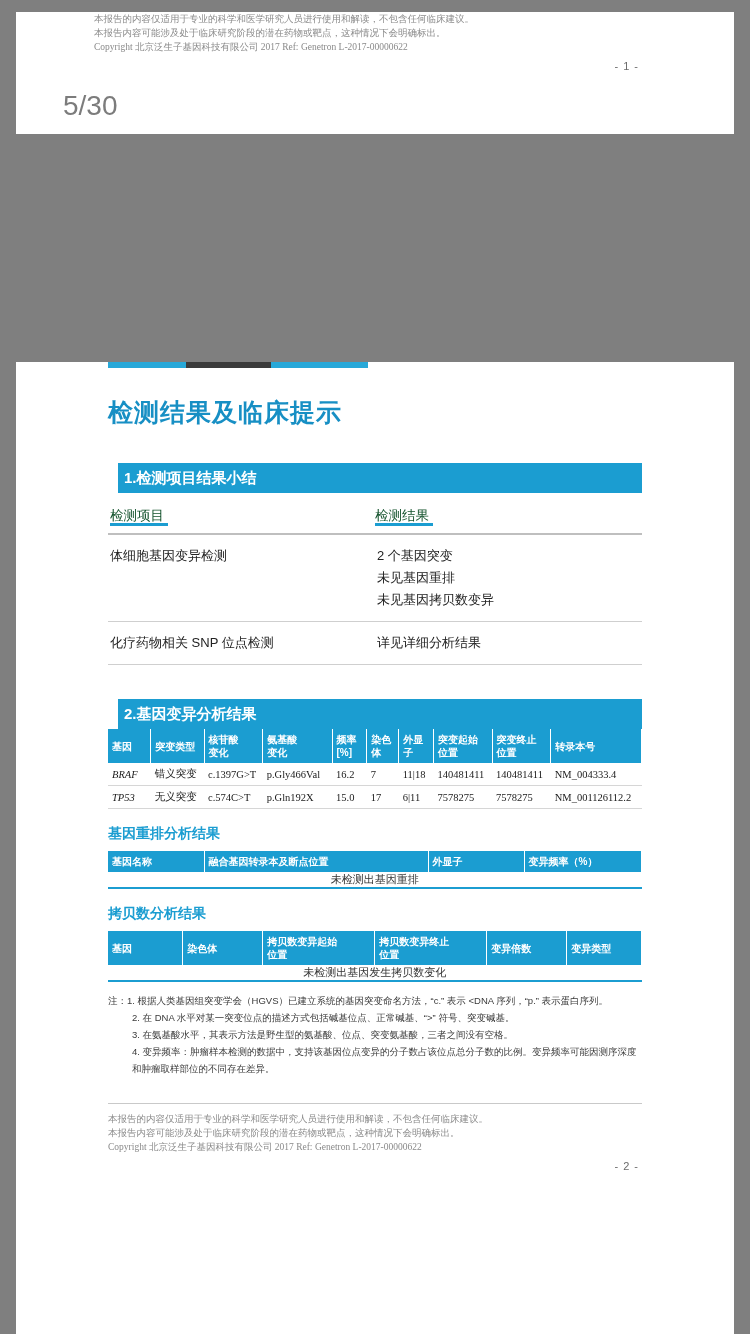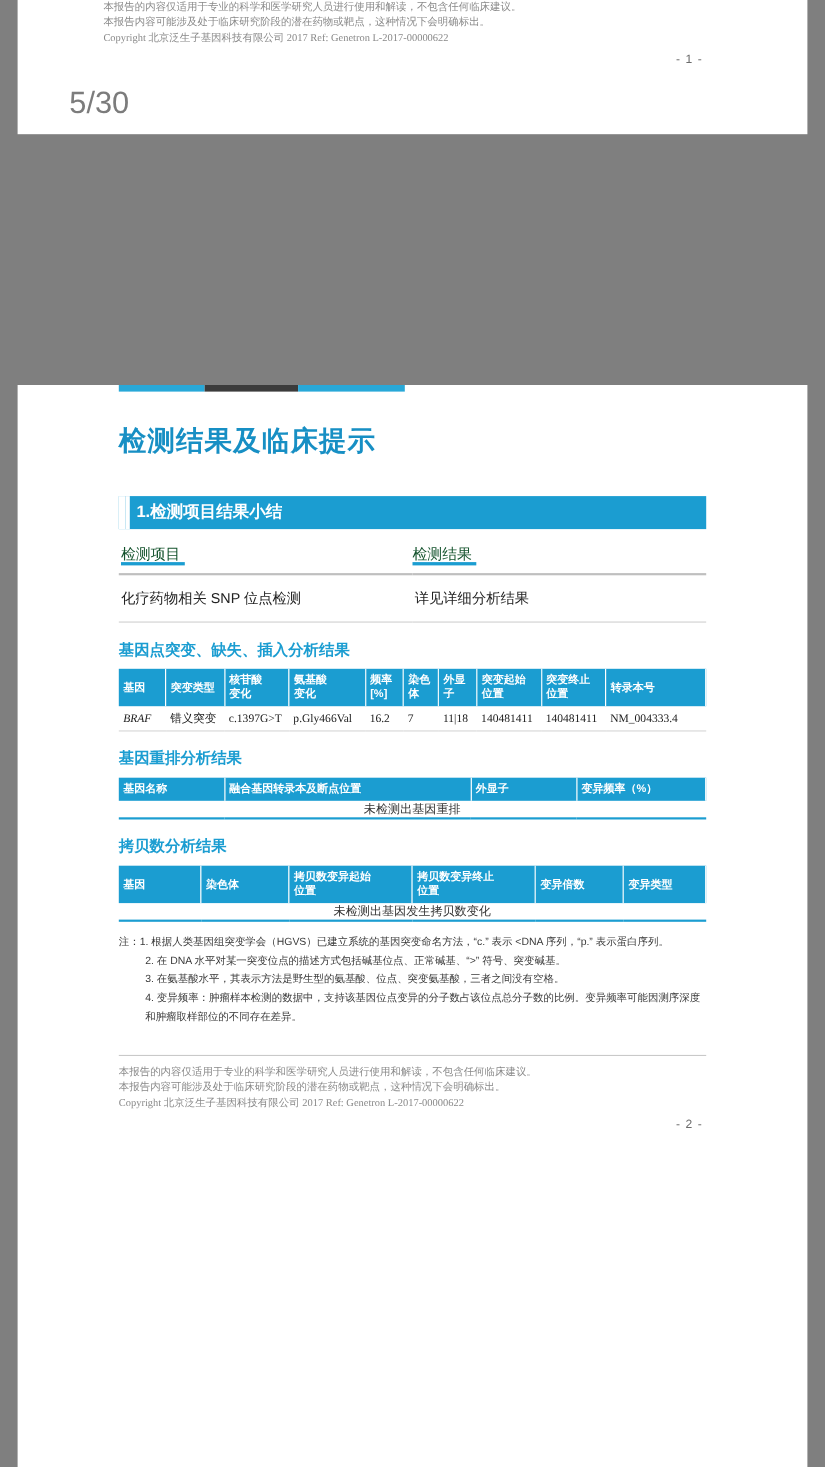--- a/index.html
+++ b/index.html
@@ -9,21 +9,21 @@
   }
   body {
     width: 750px;
     height: 1334px;
     font-family: "Liberation Sans", sans-serif;
     overflow: hidden;
     position: relative;
   }
   .page {
     background: #ffffff;
-    margin: 0 16px;
+    margin: 12px 16px;
     box-sizing: border-box;
     position: relative;
   }
 
   
   .page-tail {
     height: 122px;
     padding: 0;
   }
   .footer-block {
@@ -229,29 +229,39 @@
           <tr>
         <th class="c1">
           <span>检测项目</span>
           <div class="thunder"></div>
         </th>
         <th>
           <span>检测结果</span>
           <div class="thunder"></div>
         </th>
       </tr>
+      <tr>
+        <td>体细胞基因变异检测</td>
+        <td>
+          <div>2 个基因突变</div>
+          <div>未见基因重排</div>
+          <div>未见基因拷贝数变异</div>
+        </td>
+      </tr>
       <tr class="last">
         <td>化疗药物相关 SNP 位点检测</td>
         <td>详见详细分析结果</td>
       </tr>
     </tbody>
       </table>
 
-
-    <h3 class="sub">基因点突变、缺失、插入分析结果</h3>
+    <div class="section-bar">
+      <span class="inner">2.基因变异分析结果</span>
+    </div>
+
     <table class="grid">
       <colgroup>
         <col style="width:8%">
           <col style="width:10%">
           <col style="width:11%">
           <col style="width:13%">
         <col style="width:6.5%">
           <col style="width:6%">
           <col style="width:6.5%">
           <col style="width:11%">
@@ -276,20 +286,32 @@
         <td>错义突变</td>
         <td>c.1397G&gt;T</td>
         <td>p.Gly466Val</td>
         <td>16.2</td>
         <td>7</td>
         <td>11|18</td>
         <td>140481411</td>
         <td>140481411</td>
         <td>NM_004333.4</td>
       </tr>
+      <tr>
+        <td class="italic">TP53</td>
+        <td>无义突变</td>
+        <td>c.574C&gt;T</td>
+        <td>p.Gln192X</td>
+        <td>15.0</td>
+        <td>17</td>
+        <td>6|11</td>
+        <td>7578275</td>
+        <td>7578275</td>
+        <td>NM_001126112.2</td>
+      </tr>
     </tbody>
       </table>
 
     <h3 class="sub">基因重排分析结果</h3>
     <table class="grid">
       <colgroup>
           <col style="width:18%">
           <col style="width:42%">
           <col style="width:18%">
           <col style="width:22%">

